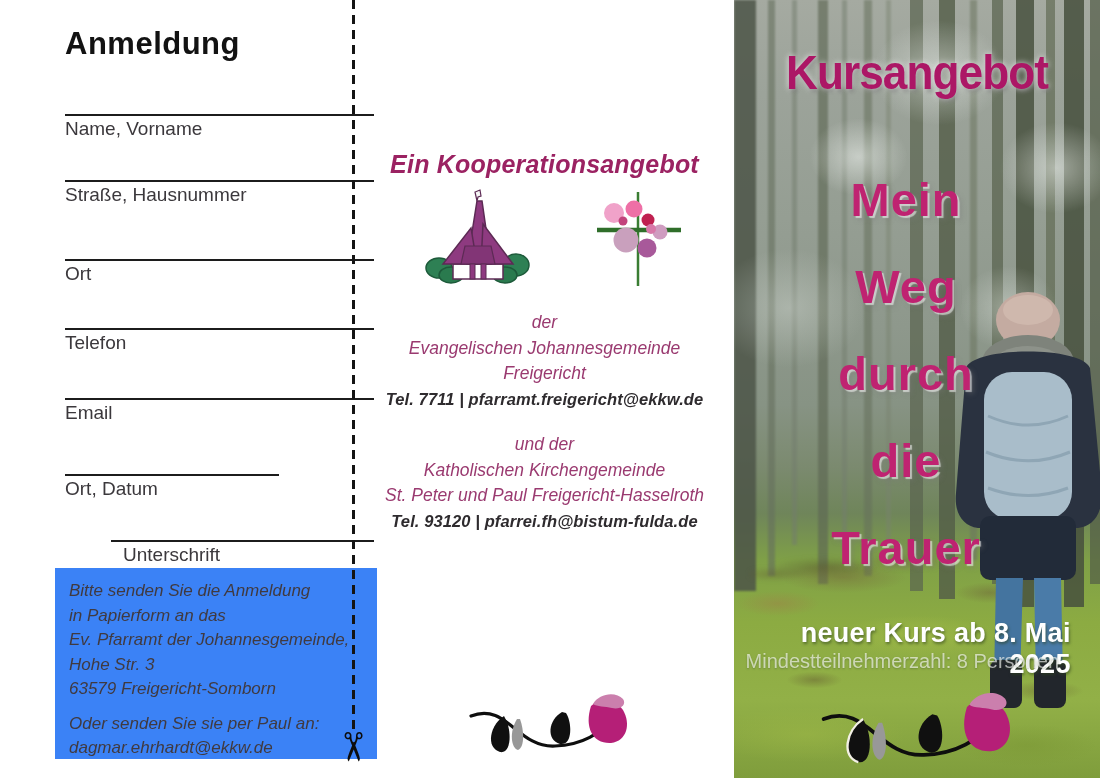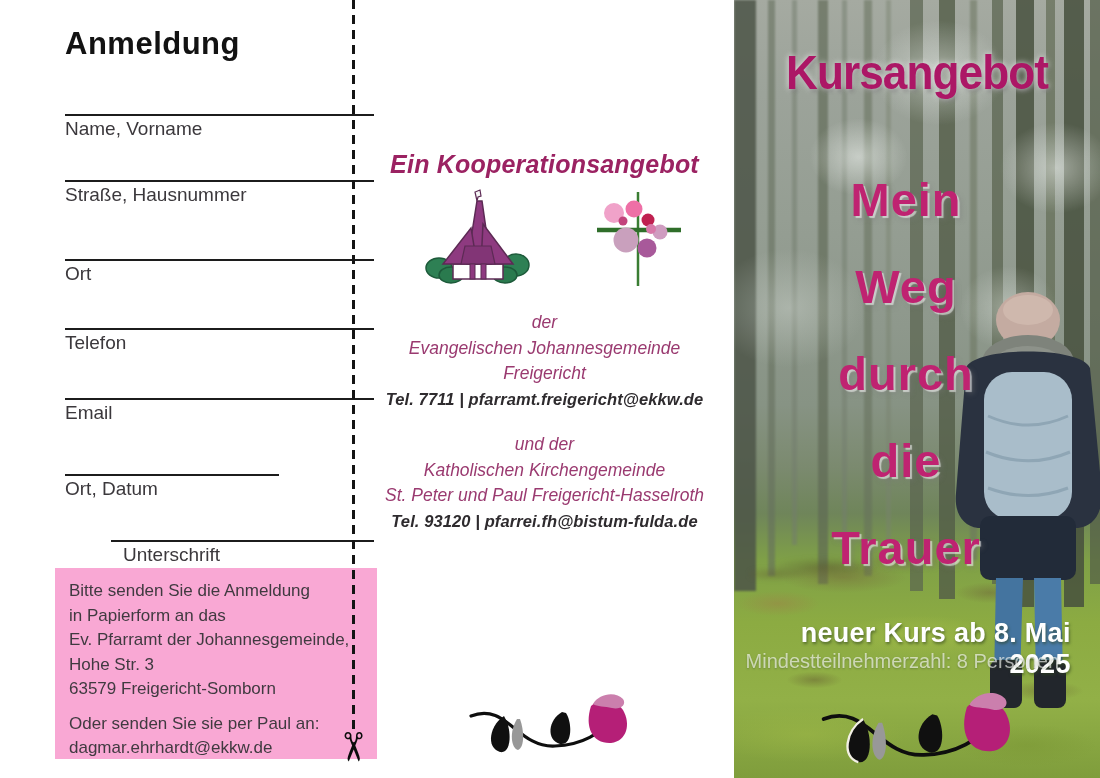--- a/index.html
+++ b/index.html
@@ -123,21 +123,21 @@
     <div class="form-row r5">
       <div class="flabel">Email</div>
     </div>
     <div class="form-row r6">
       <div class="flabel">Ort, Datum</div>
     </div>
     <div class="form-row r7">
       <div class="flabel">Unterschrift</div>
     </div>
 
-    <div class="notice" style="background:#f9a8d4;">
+    <div class="notice" style="background:#3b82f6;font-style:italic;">
       <div class="para1">
         <div>Bitte senden Sie die Anmeldung</div>
         <div>in Papierform an das</div>
         <div>Ev. Pfarramt der Johannesgemeinde,</div>
         <div>Hohe Str. 3</div>
         <div>63579 Freigericht-Somborn</div>
       </div>
       <div class="para2">
         <div>Oder senden Sie sie per Paul an:</div>
         <div>dagmar.ehrhardt@ekkw.de</div>

